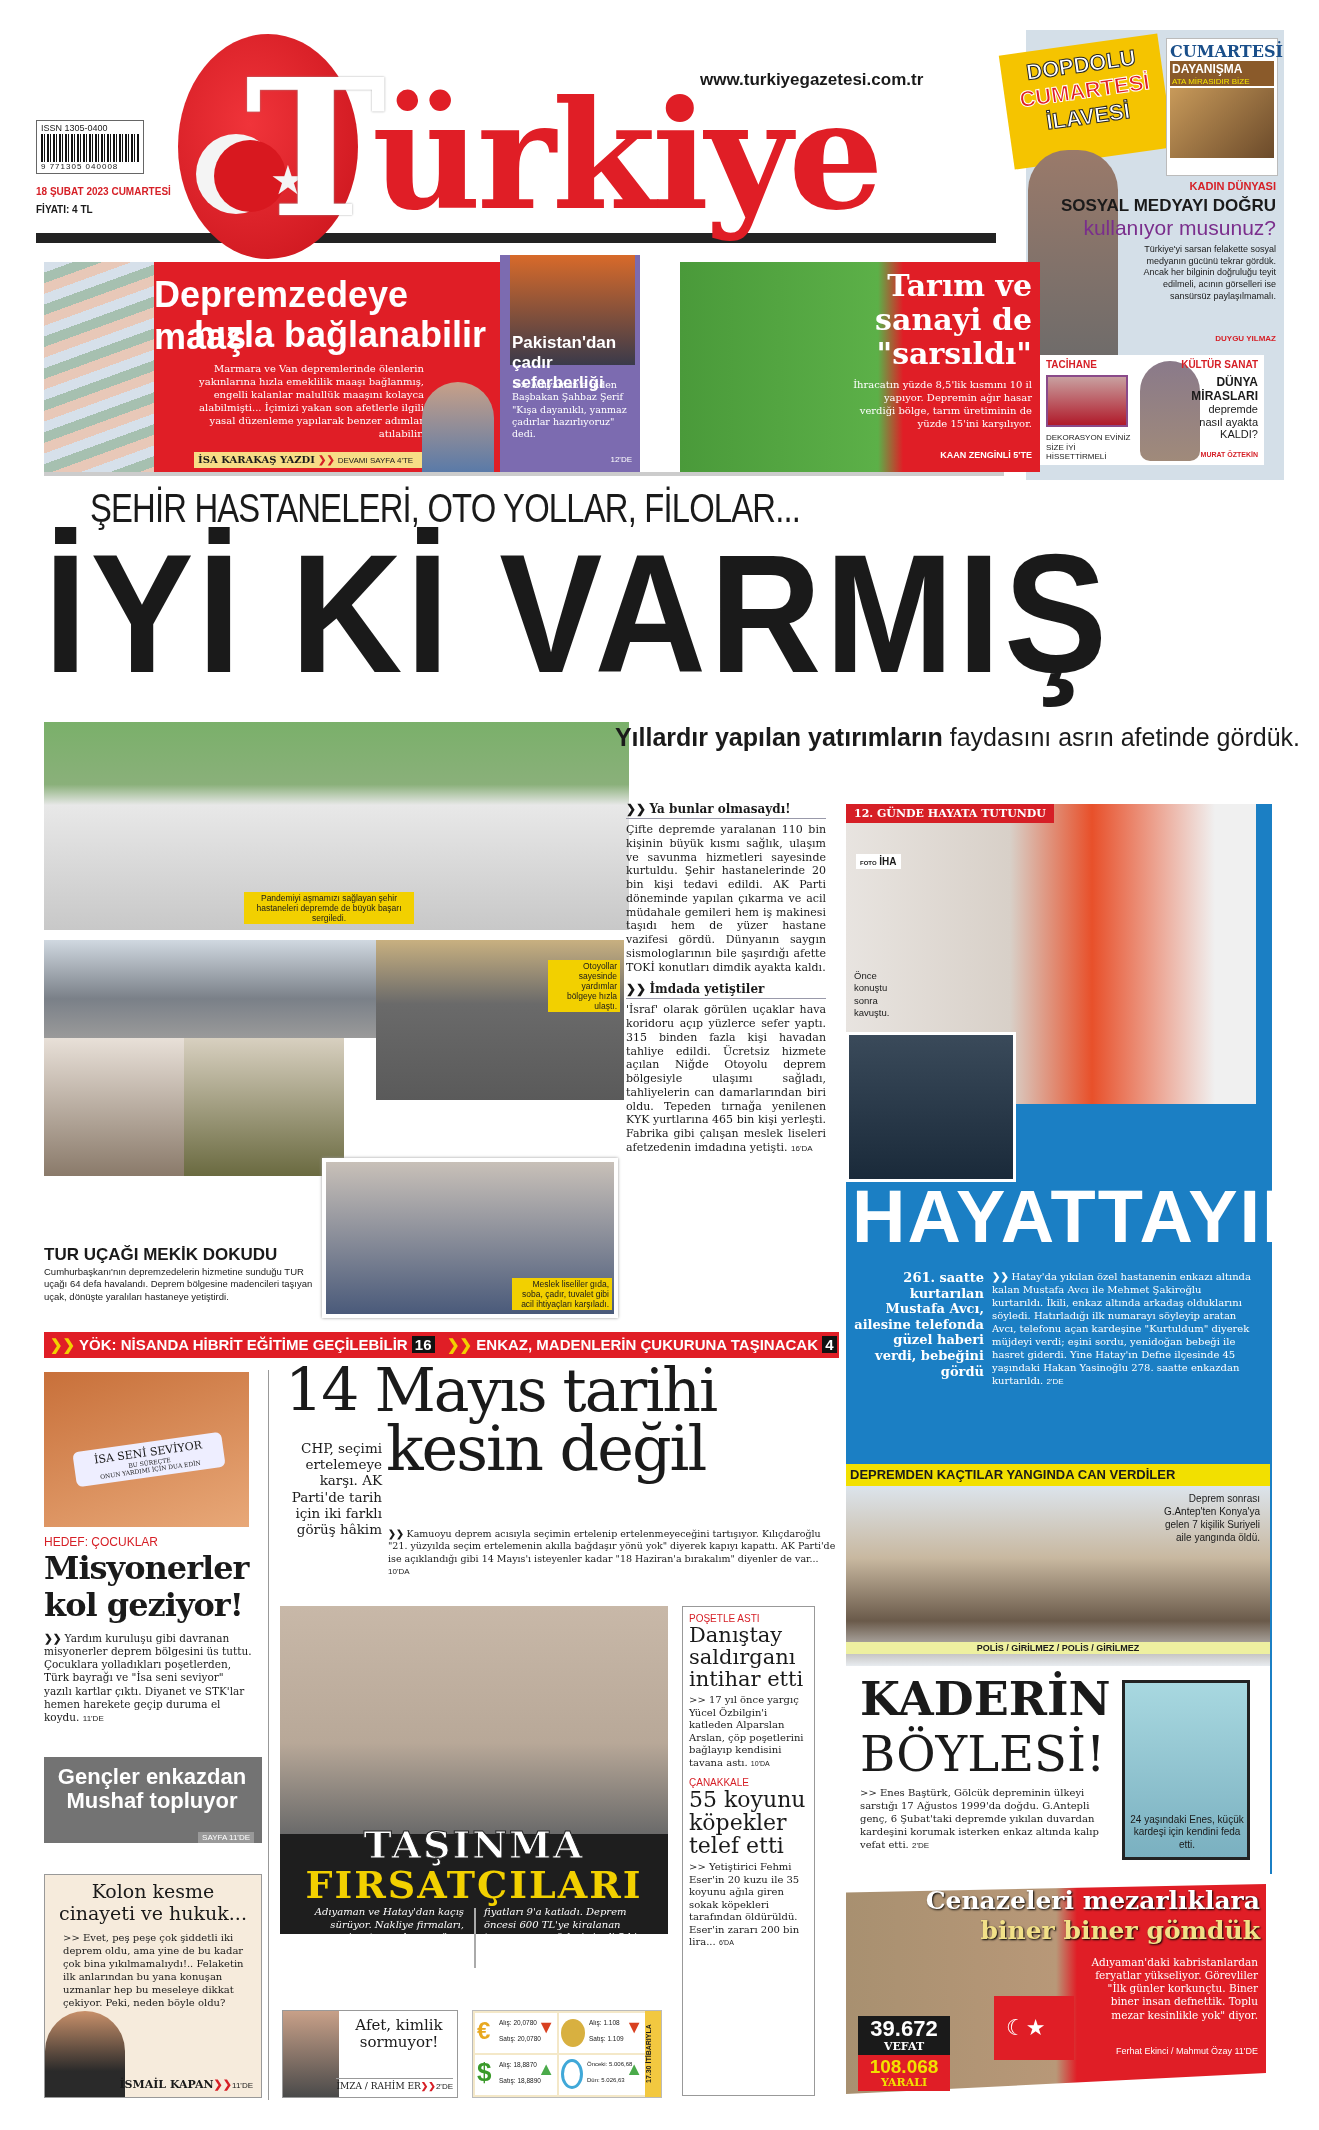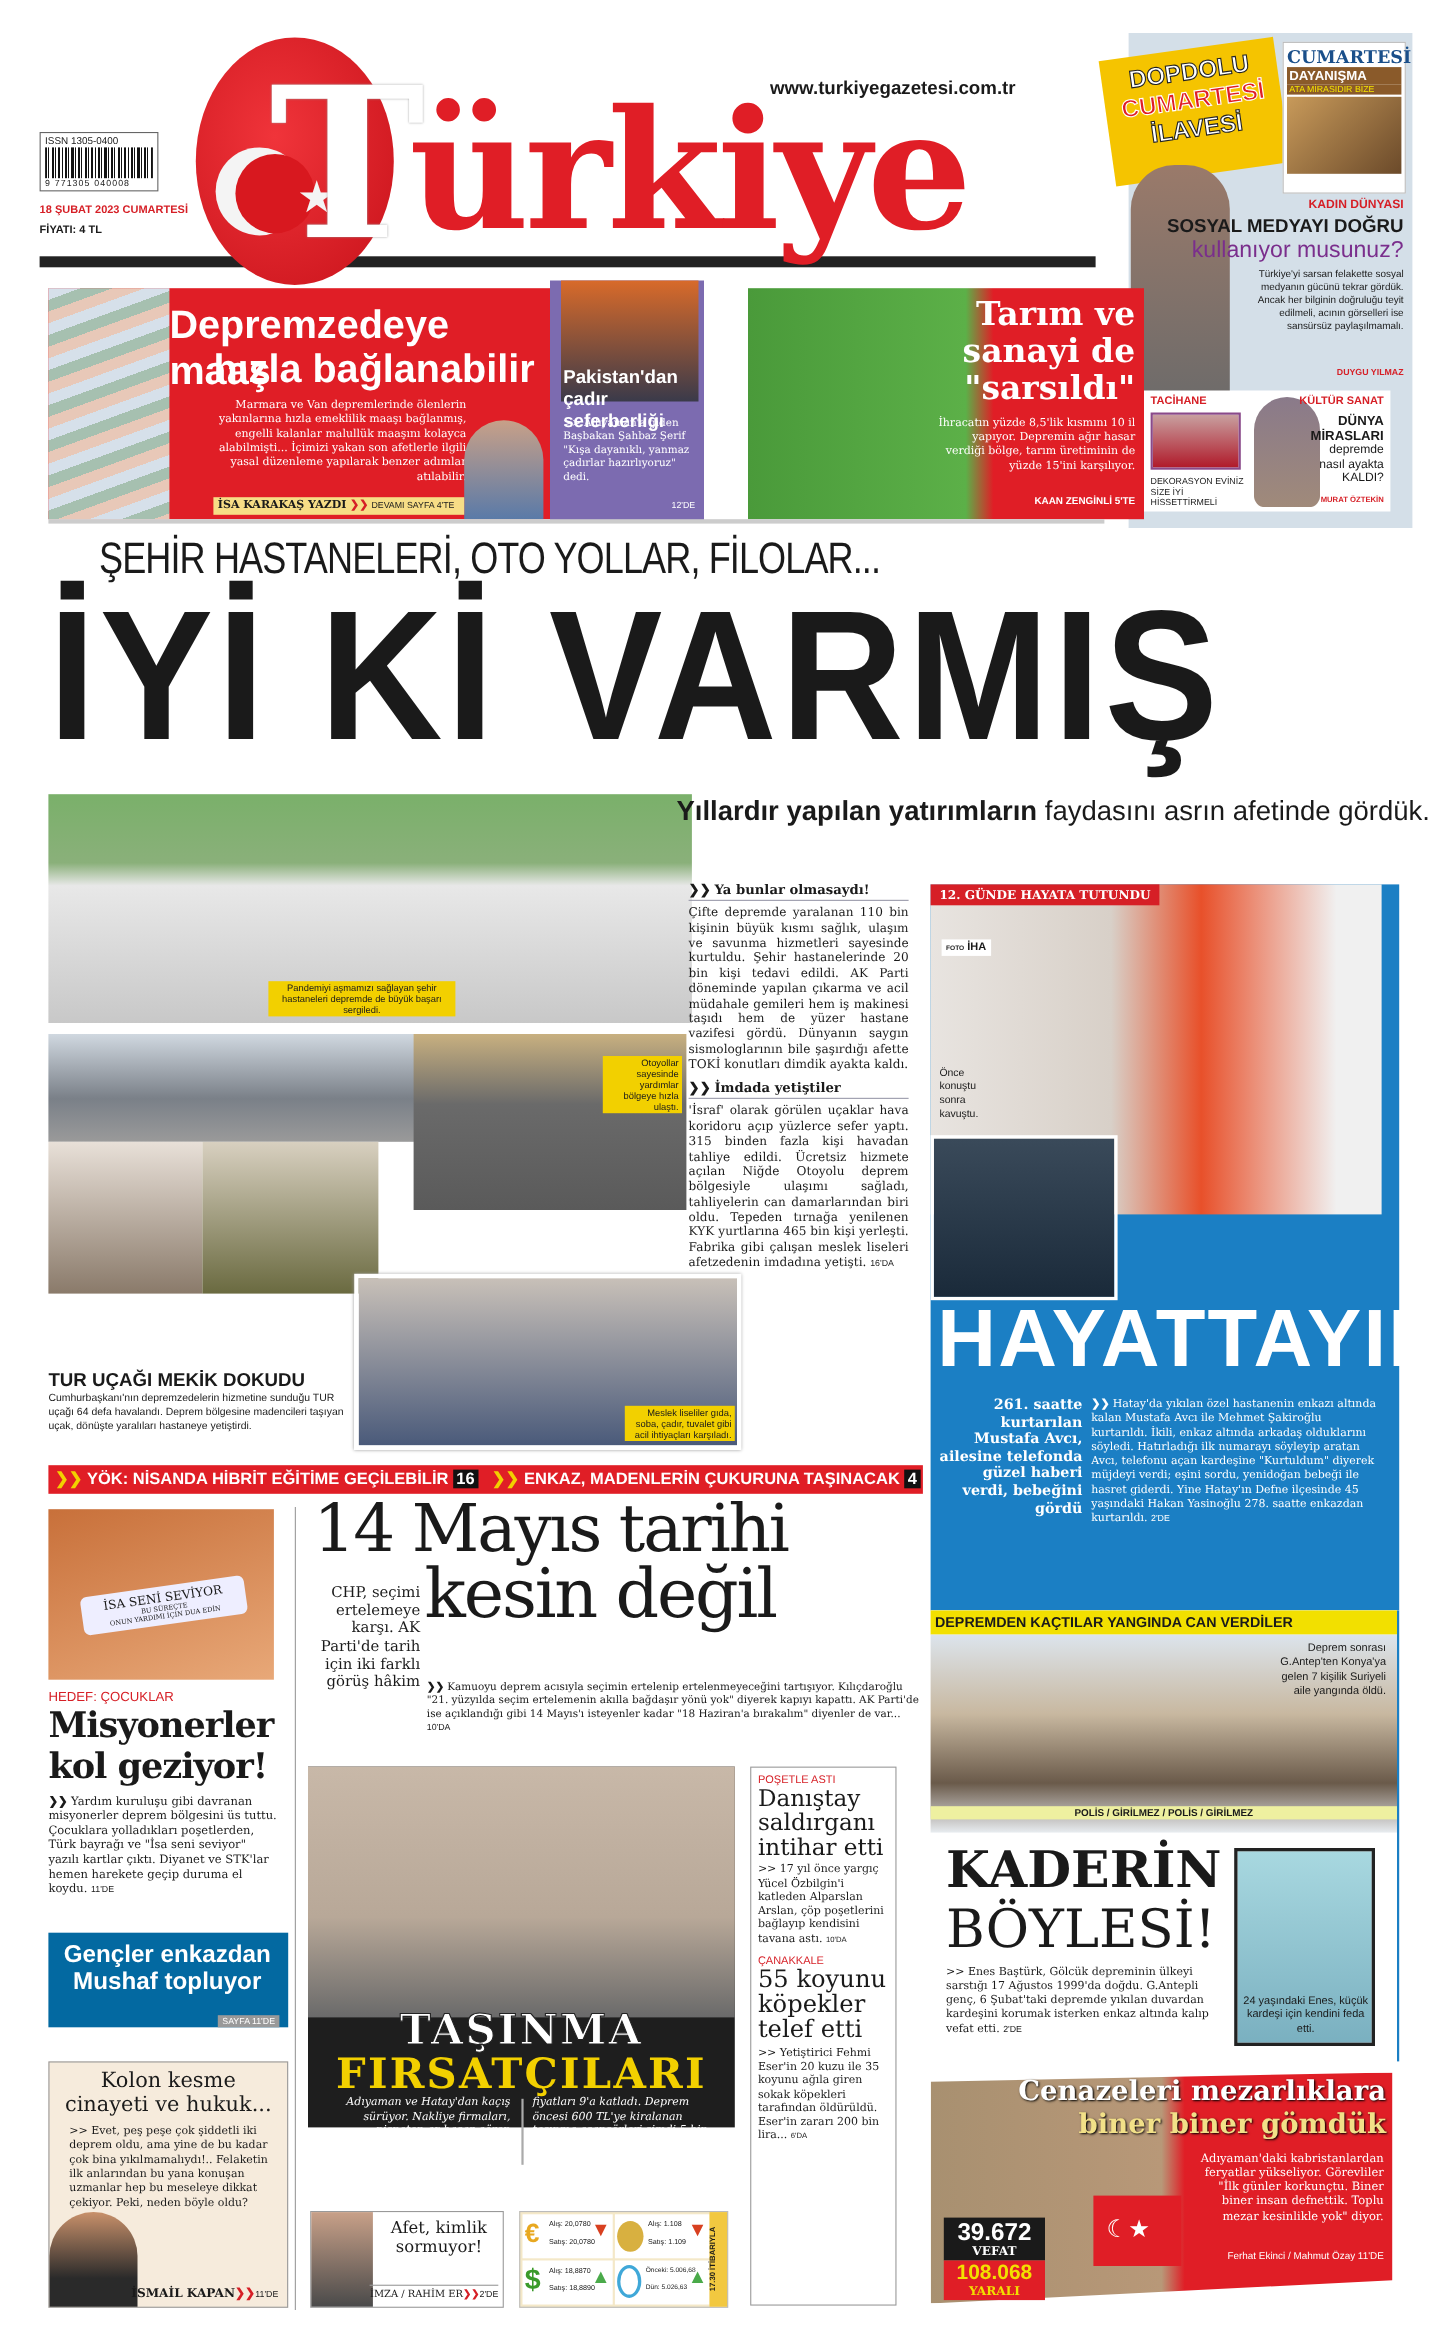--- a/index.html
+++ b/index.html
@@ -105,21 +105,21 @@
 <div class="abs cond" style="left:440px;top:722px;width:860px;font-size:25px;text-align:right;line-height:1.2;">
   <div><b>Yıllardır yapılan yatırımların</b><span> faydasını asrın afetinde gördük.</span></div>
 </div>
 
 <div class="abs" style="left:44px;top:940px;width:335px;height:98px;background:linear-gradient(#d0d8e0,#7a8088 60%,#9a9a9a);"></div>
 <div class="abs" style="left:376px;top:940px;width:248px;height:160px;background:linear-gradient(#c8b080,#6a6a6a 40%,#5a5a5a);">
   <div class="abs sans" style="right:4px;top:20px;width:72px;font-size:8.5px;background:#f2d000;padding:1px 3px;text-align:right;">Otoyollar sayesinde yardımlar bölgeye hızla ulaştı.</div>
 </div>
 <div class="abs" style="left:44px;top:1038px;width:140px;height:138px;background:linear-gradient(#e8e0d8,#8a7a6a);"></div>
 <div class="abs" style="left:184px;top:1038px;width:160px;height:138px;background:linear-gradient(#d8d0c0,#6a6a40);"></div>
-<div class="abs" style="left:322px;top:1158px;width:352px;height:160px;border:4px solid #fff;box-shadow:0 0 3px #999;background:linear-gradient(#c8c0b8,#4a5a7a);">
+<div class="abs" style="left:322px;top:1158px;width:296px;height:160px;border:4px solid #fff;box-shadow:0 0 3px #999;background:linear-gradient(#c8c0b8,#4a5a7a);">
   <div class="abs sans" style="right:2px;bottom:4px;width:100px;font-size:8.5px;background:#f2d000;padding:1px 3px;text-align:right;">Meslek liseliler gıda, soba, çadır, tuvalet gibi acil ihtiyaçları karşıladı.</div>
 </div>
 <div class="abs cond" style="left:44px;top:1245px;font-size:17px;font-weight:900;">TUR UÇAĞI MEKİK DOKUDU</div>
 <div class="abs cond" style="left:44px;top:1266px;width:270px;font-size:9.5px;line-height:1.3;">Cumhurbaşkanı'nın depremzedelerin hizmetine sunduğu TUR uçağı 64 defa havalandı. Deprem bölgesine madencileri taşıyan uçak, dönüşte yaralıları hastaneye yetiştirdi.</div>
 
 <div class="abs" style="left:626px;top:802px;width:200px;">
   <div class="serif" style="font-size:12px;font-weight:bold;border-bottom:1px solid #99a;padding-bottom:2px;">
     <span class="chev" style="color:#1a1a1a;">❯❯ </span><span>Ya bunlar olmasaydı!</span>
   </div>
   <p class="serif" style="font-size:11px;text-align:justify;margin-top:4px;line-height:1.25;">Çifte depremde yaralanan 110 bin kişinin büyük kısmı sağlık, ulaşım ve savunma hizmetleri sayesinde kurtuldu. Şehir hastanelerinde 20 bin kişi tedavi edildi. AK Parti döneminde yapılan çıkarma ve acil müdahale gemileri hem iş makinesi taşıdı hem de yüzer hastane vazifesi gördü. Dünyanın saygın sismologlarının bile şaşırdığı afette TOKİ konutları dimdik ayakta kaldı.</p>
@@ -157,21 +157,21 @@
 <div class="abs" style="left:44px;top:1372px;width:205px;height:155px;background:linear-gradient(160deg,#c8703a,#e8a878);">
   <div class="abs serif" style="left:30px;top:70px;width:150px;background:#eef;border-radius:6px;transform:rotate(-8deg);text-align:center;padding:4px;">
     <div style="font-size:11px;">İSA SENİ SEVİYOR</div>
     <div style="font-size:6px;">BU SÜREÇTE</div>
     <div style="font-size:6px;">ONUN YARDIMI İÇİN DUA EDİN</div>
   </div>
 </div>
 <div class="abs sans" style="left:44px;top:1535px;font-size:12px;color:#d61f26;">HEDEF: ÇOCUKLAR</div>
 <div class="abs serif" style="left:44px;top:1550px;width:210px;font-size:32px;font-weight:bold;line-height:1.15;letter-spacing:-1px;">Misyonerler kol geziyor!</div>
 <p class="abs serif" style="left:44px;top:1632px;width:210px;font-size:10.5px;line-height:1.25;"><span class="chev" style="color:#1a1a1a;">❯❯ </span><span>Yardım kuruluşu gibi davranan misyonerler deprem bölgesini üs tuttu. Çocuklara yolladıkları poşetlerden, Türk bayrağı ve "İsa seni seviyor" yazılı kartlar çıktı. Diyanet ve STK'lar hemen harekete geçip duruma el koydu.</span> <span class="sans" style="font-size:8px;">11'DE</span></p>
-<div class="abs" style="left:44px;top:1757px;width:218px;height:86px;background:#0369a1;">
+<div class="abs" style="left:44px;top:1757px;width:218px;height:86px;background:#737373;">
   <div class="abs cond" style="left:8px;top:8px;width:200px;font-size:22px;font-weight:900;color:#fff;text-align:center;line-height:1.1;">Gençler enkazdan Mushaf topluyor</div>
   <div class="abs sans" style="right:8px;bottom:0;font-size:8px;color:#fff;background:#999;padding:1px 4px;">SAYFA 11'DE</div>
 </div>
 <div class="abs" style="left:44px;top:1874px;width:218px;height:224px;background:#f6ebdc;border:1px solid #999;">
   <div class="abs serif" style="left:8px;top:6px;width:200px;font-size:19px;text-align:center;line-height:1.15;">Kolon kesme cinayeti ve hukuk...</div>
   <p class="abs serif" style="left:18px;top:56px;width:192px;font-size:10px;line-height:1.3;text-indent:0;">&gt;&gt; Evet, peş peşe çok şiddetli iki deprem oldu, ama yine de bu kadar çok bina yıkılmamalıydı!.. Felaketin ilk anlarından bu yana konuşan uzmanlar hep bu meseleye dikkat çekiyor. Peki, neden böyle oldu?</p>
   <div class="abs" style="left:0;top:136px;width:80px;height:86px;background:linear-gradient(#c8906a,#2a2a2a 70%);border-radius:40px 40px 0 0;"></div>
   <div class="abs serif" style="right:8px;bottom:6px;font-size:11px;font-weight:bold;">
     <span>İSMAİL KAPAN</span><span class="chev">❯❯</span><span class="sans" style="font-size:8px;font-weight:normal;">11'DE</span>
   </div>

